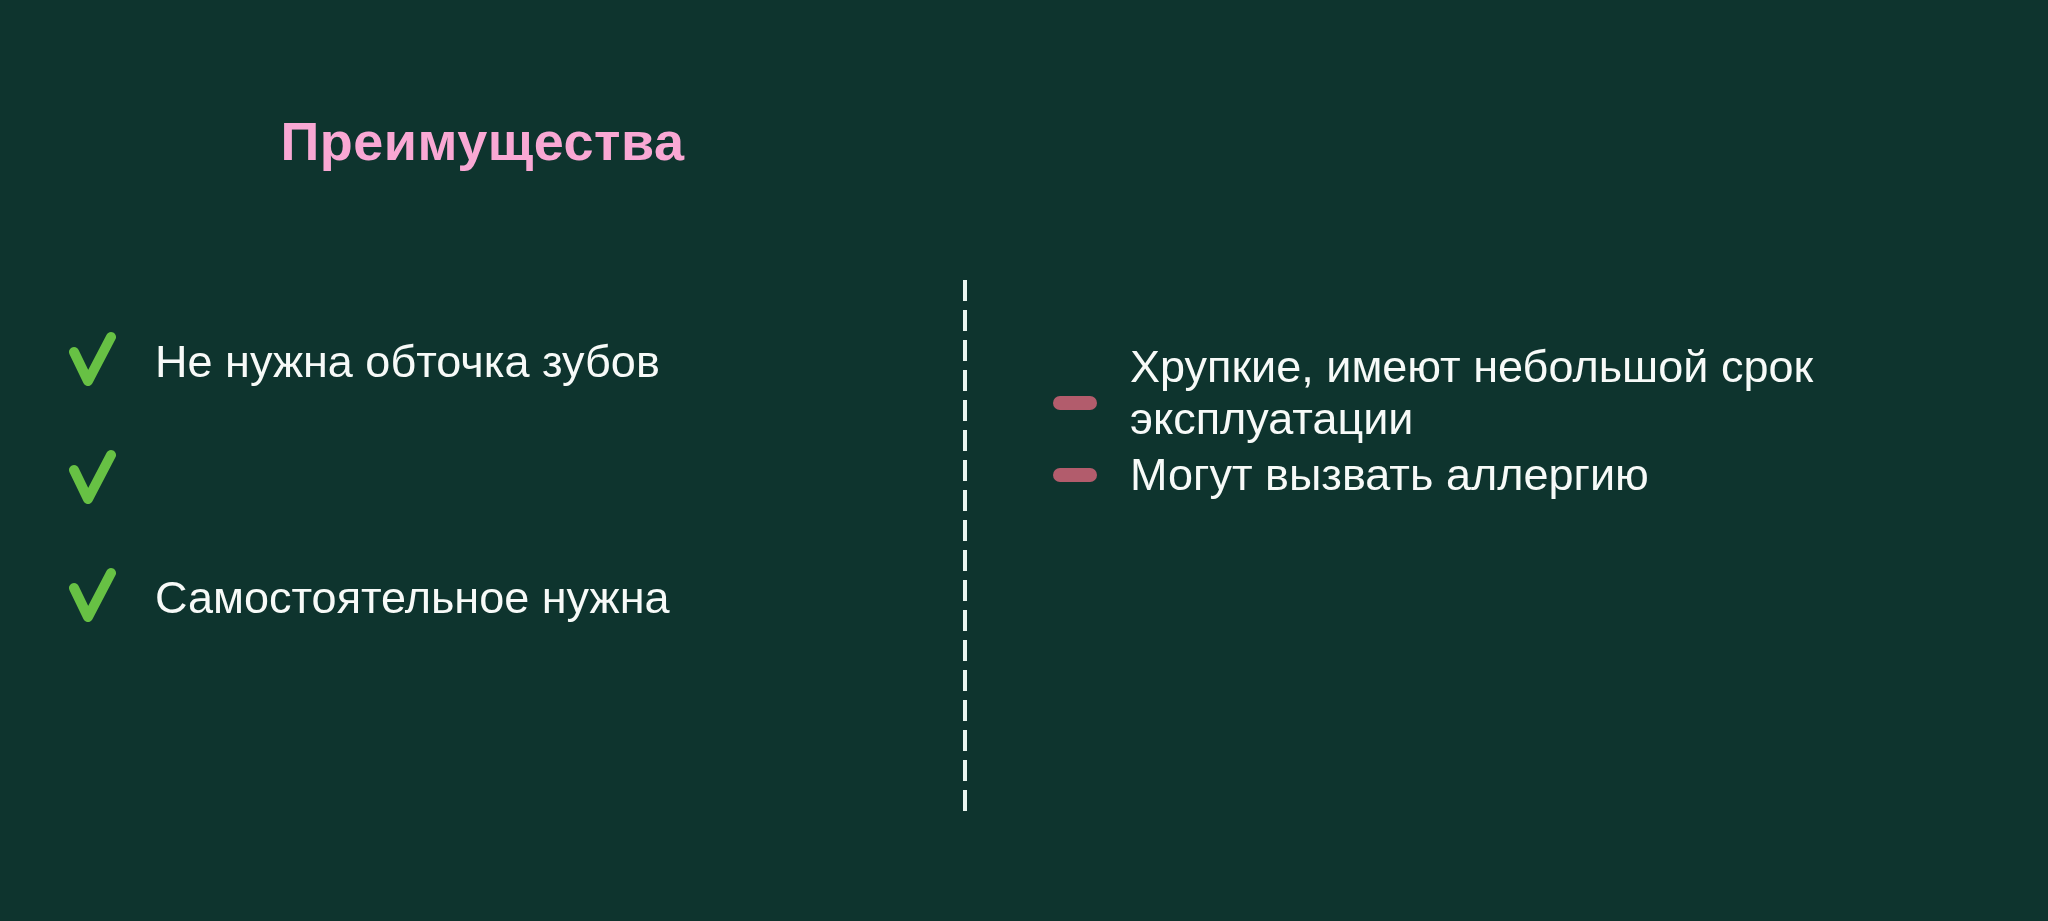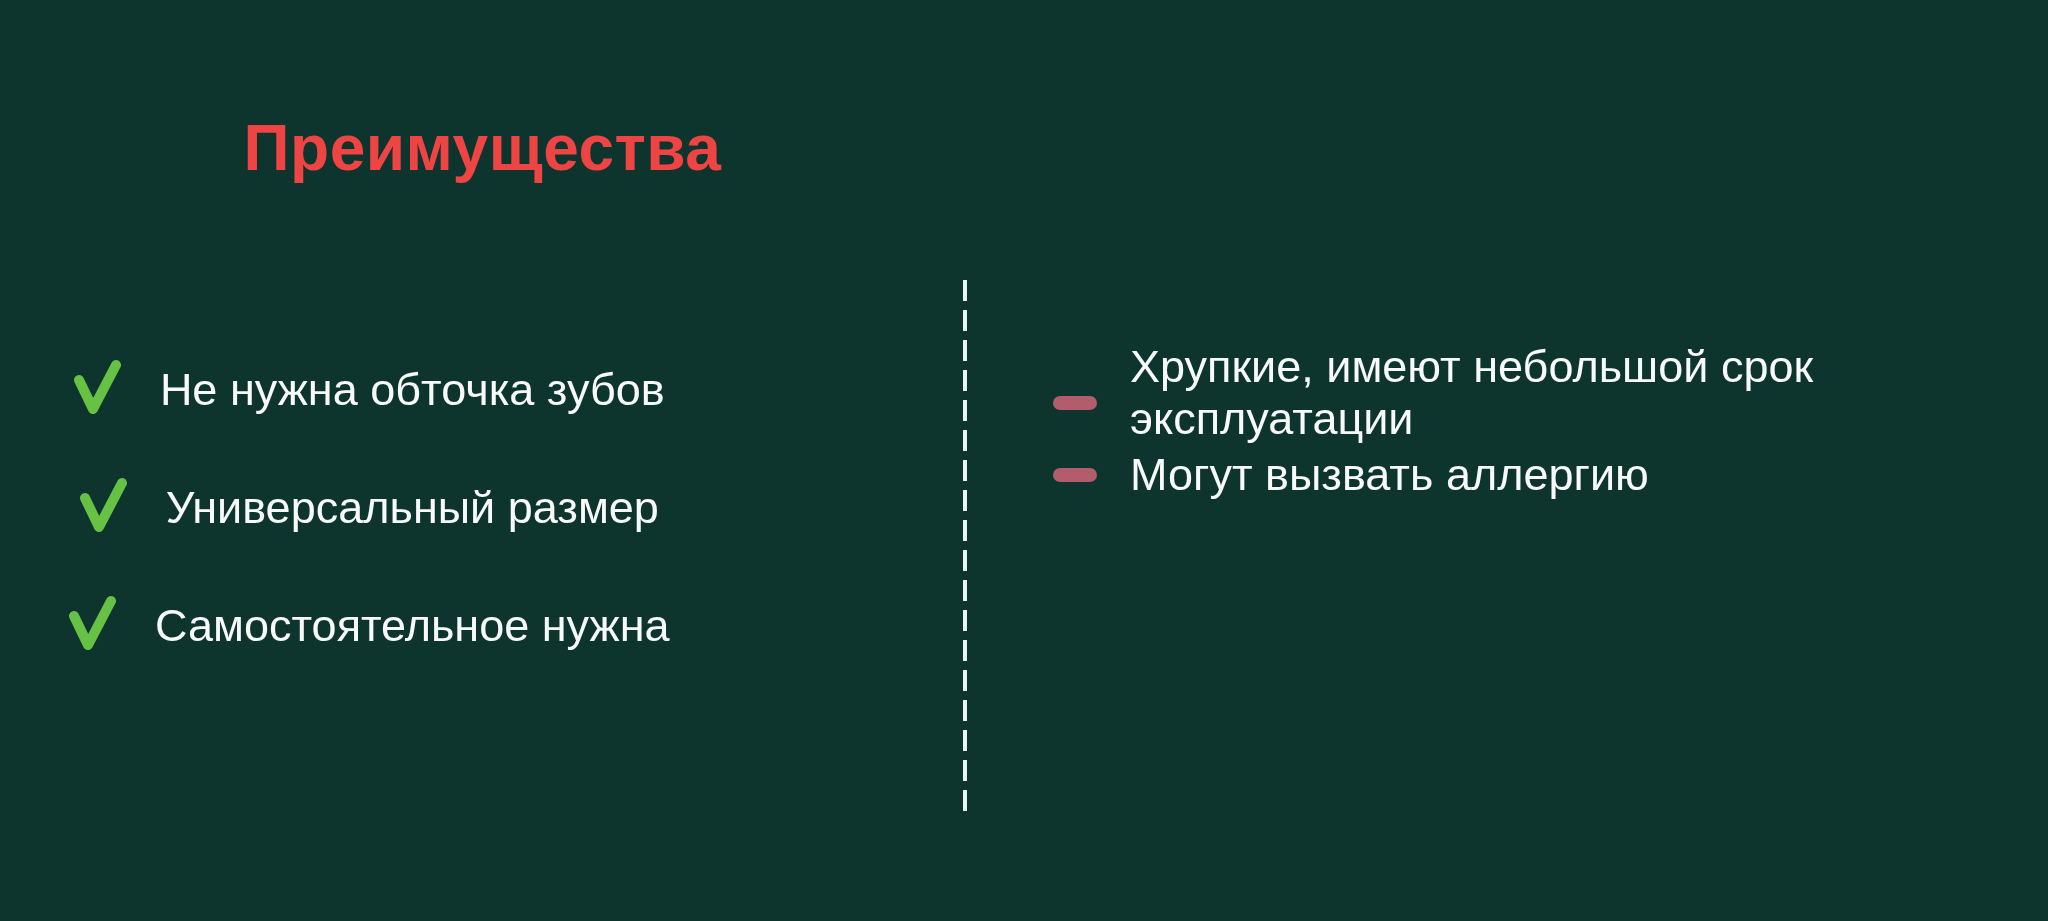--- a/index.html
+++ b/index.html
@@ -19,45 +19,44 @@
     position: relative;
     width: 2048px;
     height: 921px;
     background: var(--bg);
     overflow: hidden;
   }
   .col-title {
     position: absolute;
     top: 108px;
     text-align: center;
-    font-size: 64px;
+    font-size: 54px;
     font-weight: 700;
     line-height: 1.25;
-    color: #ef4444;
+    color: #f9a8d4;
     letter-spacing: 0.5px;
   }
   .col-title.left  { left: 0;     width: 965px;  }
   .col-title.right { left: 965px; width: 1083px; }
 
   .divider {
     position: absolute;
     left: 963px;
     top: 280px;
     width: 4px;
     height: 538px;
   }
 
   .pro-list {
     position: absolute;
     left: 68px;
-    top: 363px;
+    top: 335px;
     display: flex;
     flex-direction: column;
     gap: 64px;
-    align-items: center;
   }
   .pro-item {
     display: flex;
     align-items: flex-start;
     gap: 39px;
   }
   .check-icon {
     flex: 0 0 auto;
     width: 48px;
     height: 58px;
@@ -115,21 +114,20 @@
     <li class="pro-item">
       <svg class="check-icon" viewBox="0 0 48 58" aria-hidden="true">
         <path d="M6 21 L20 50 L43 6" fill="none" style="stroke: var(--check);" stroke-width="10" stroke-linecap="round" stroke-linejoin="round"></path>
       </svg>
       <span class="pro-text">Не нужна обточка зубов</span>
     </li>
     <li class="pro-item">
       <svg class="check-icon" viewBox="0 0 48 58" aria-hidden="true">
         <path d="M6 21 L20 50 L43 6" fill="none" style="stroke: var(--check);" stroke-width="10" stroke-linecap="round" stroke-linejoin="round"></path>
       </svg>
-      <span class="pro-text">Универсальный размер</span>
     </li>
     <li class="pro-item">
       <svg class="check-icon" viewBox="0 0 48 58" aria-hidden="true">
         <path d="M6 21 L20 50 L43 6" fill="none" style="stroke: var(--check);" stroke-width="10" stroke-linecap="round" stroke-linejoin="round"></path>
       </svg>
       <span class="pro-text">Самостоятельное нужна</span>
     </li>
   </ul>
 
   <ul class="con-list" style="list-style:none;">

